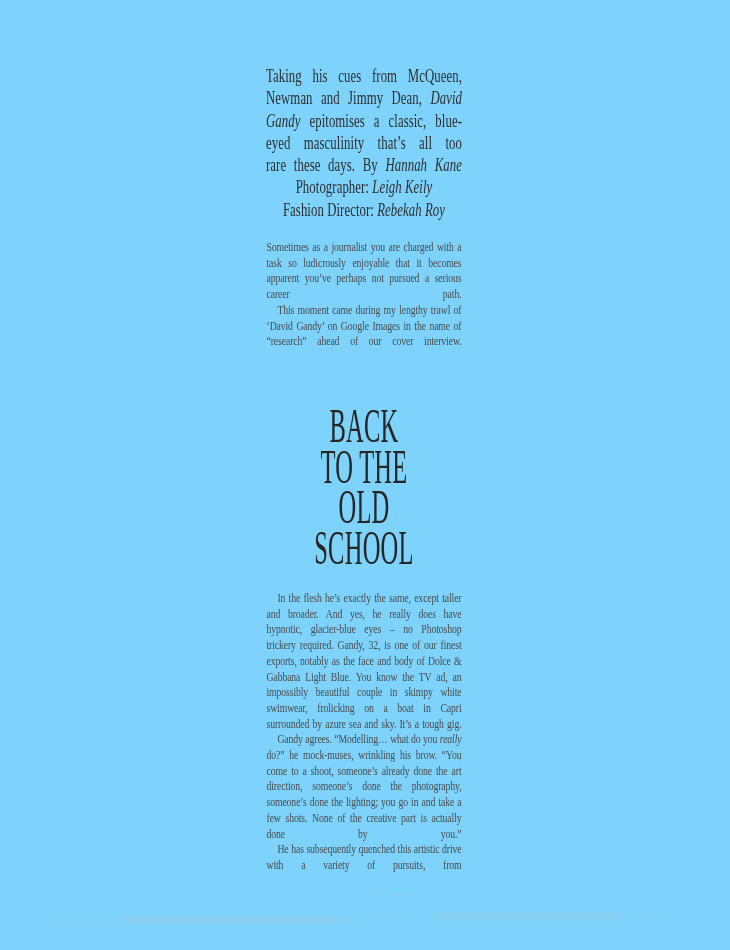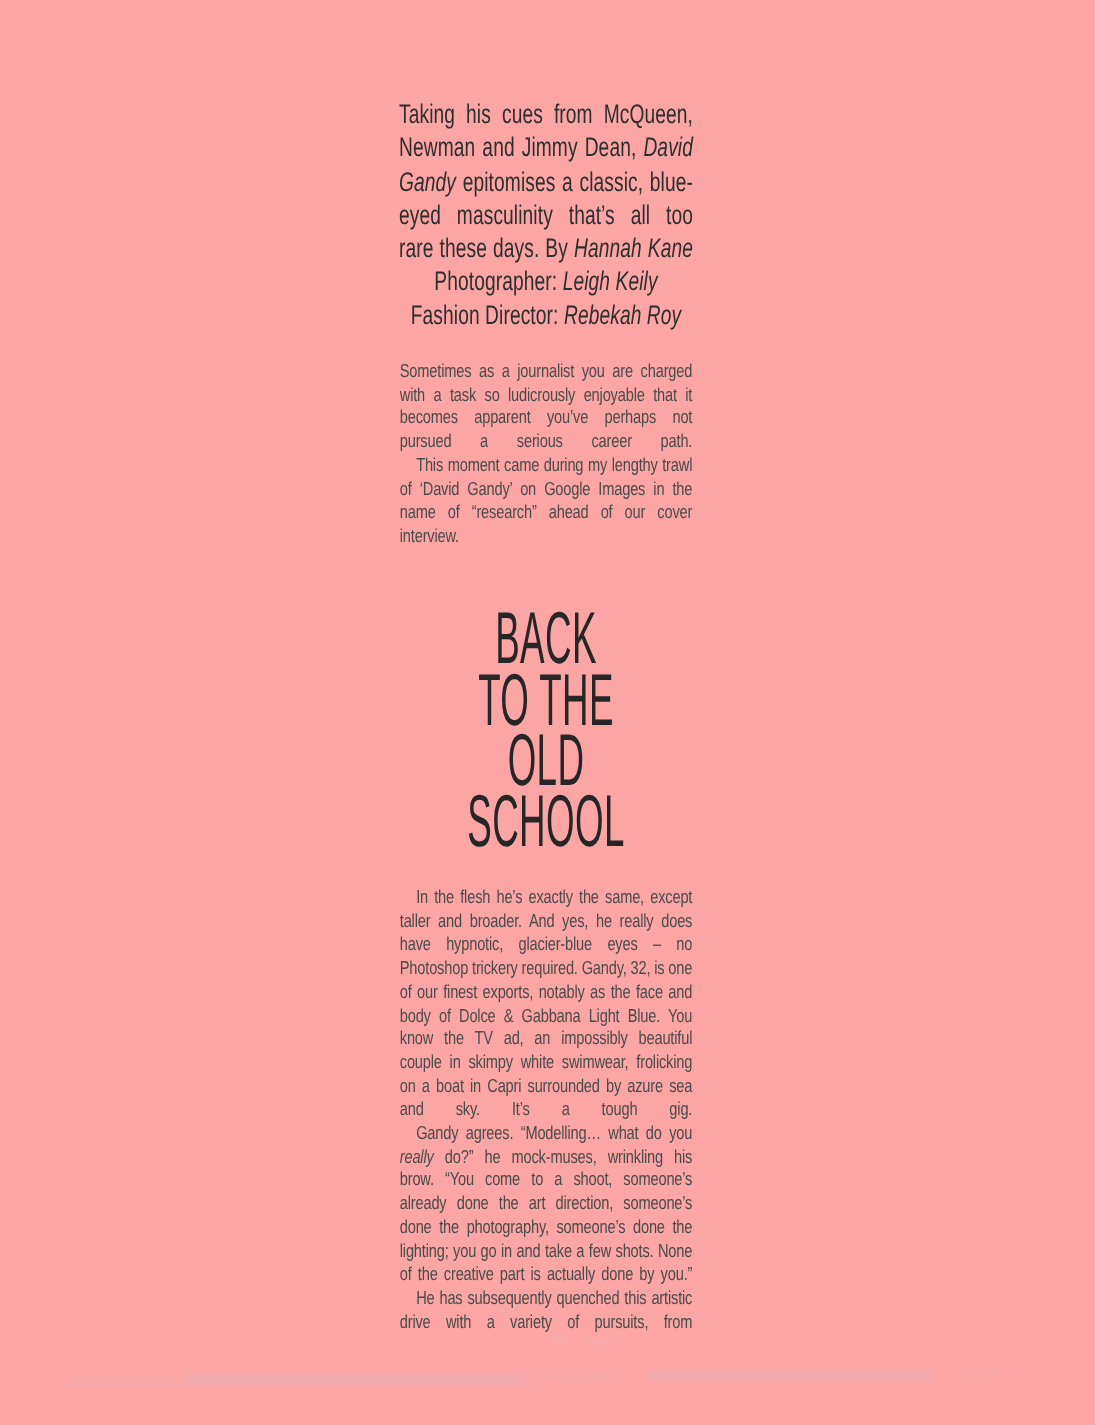--- a/index.html
+++ b/index.html
@@ -1,21 +1,21 @@
 <!DOCTYPE html>
 <html><head>
 <meta charset="utf-8">
 <style>
   html, body { margin: 0; padding: 0; }
   .page {
     position: relative;
     width: 730px;
     height: 950px;
-    background: #fca5a5;
-    font-family: Liberation Sans, sans-serif;
+    background: #7dd3fc;
+    font-family: Liberation Serif, serif;
     overflow: hidden;
   }
   
   .standfirst {
     position: absolute;
     top: 65px;
     left: 226px;
     width: 276px;
     transform: scaleX(0.71);
     transform-origin: 50% 0;

